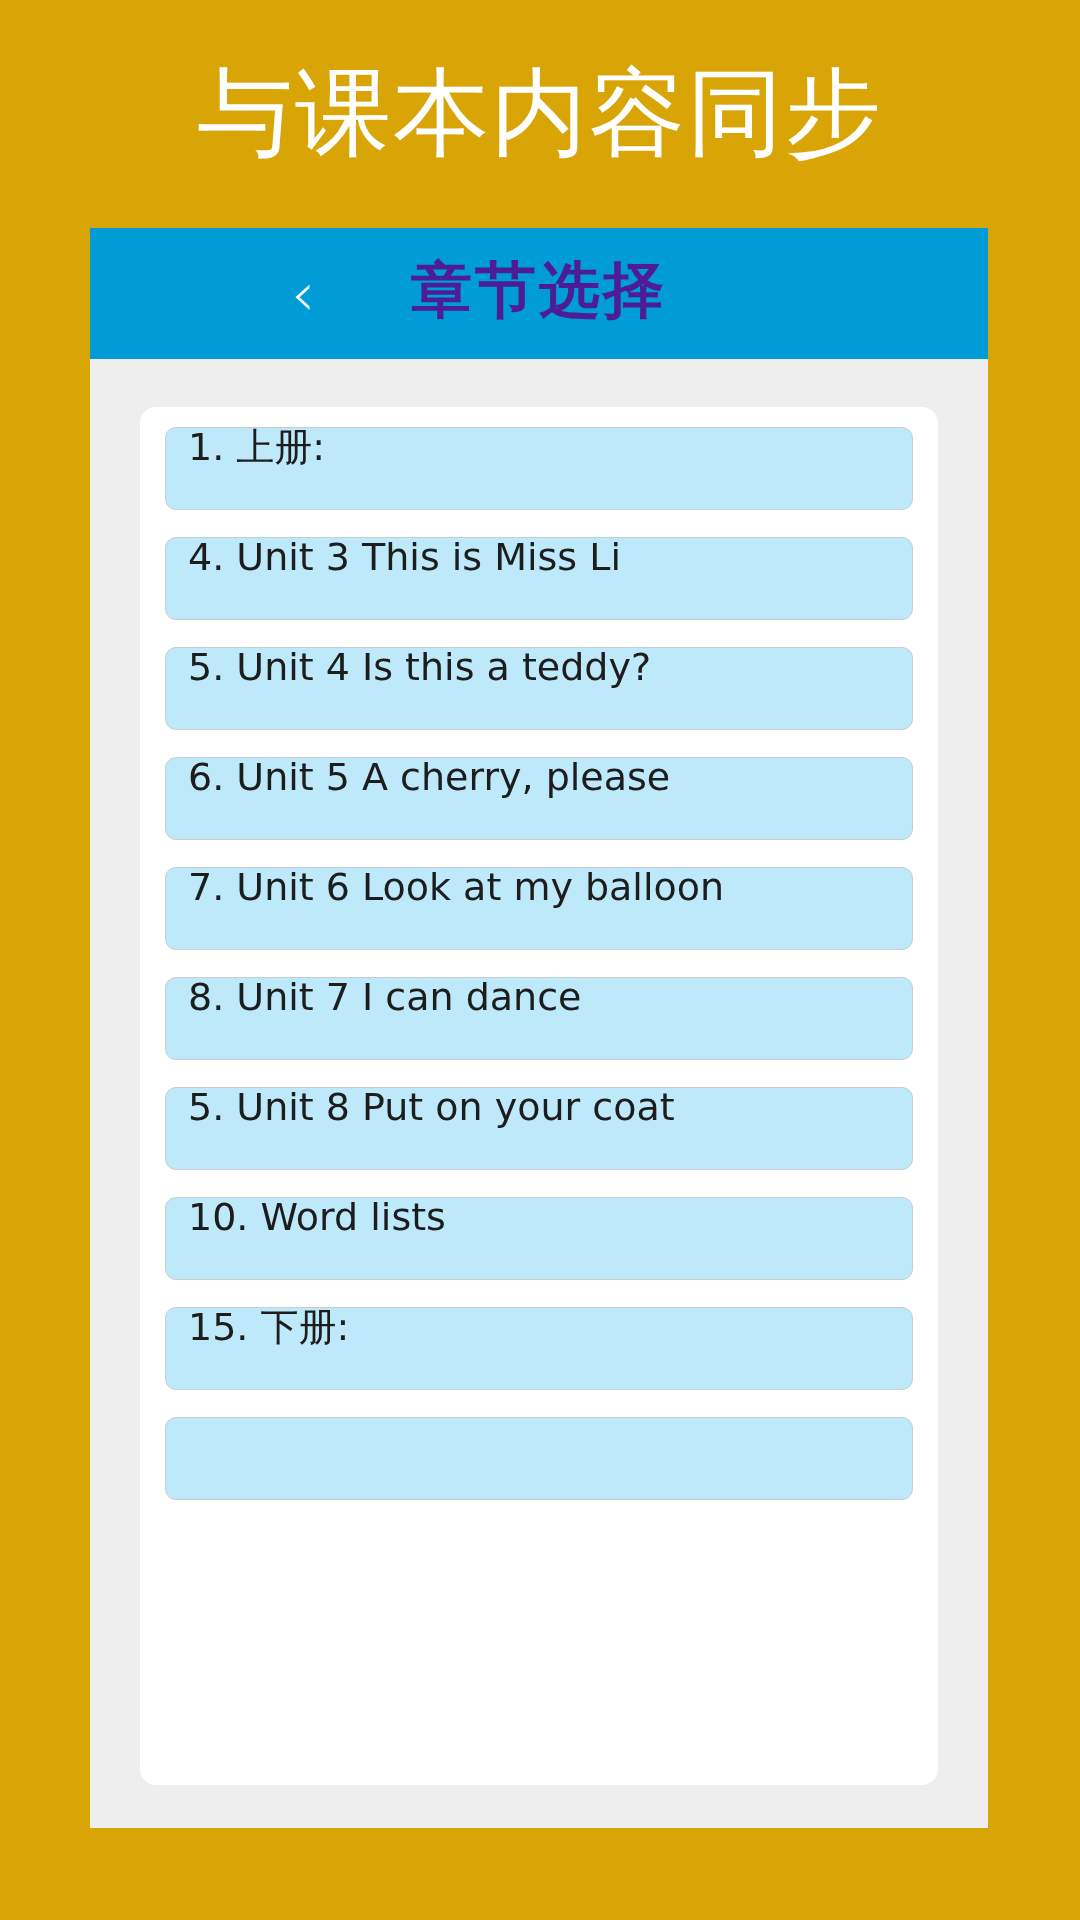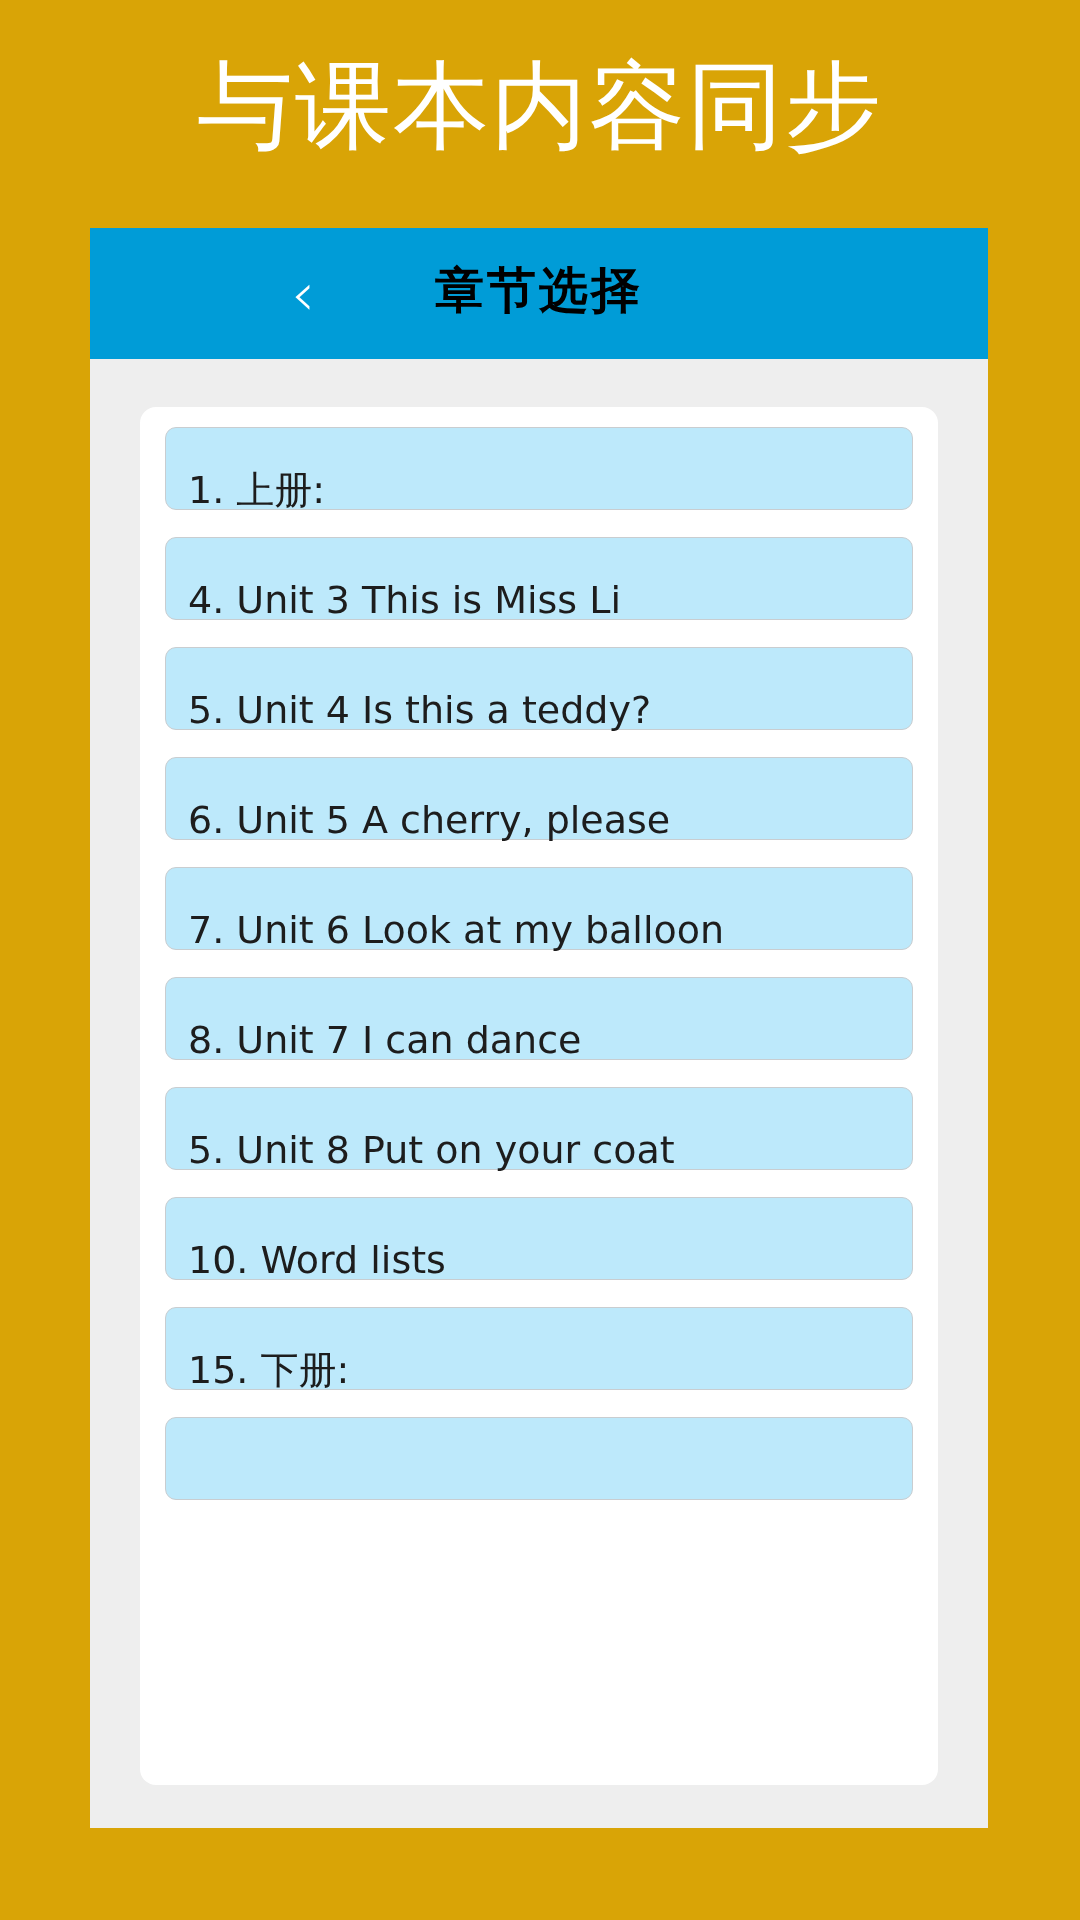--- a/index.html
+++ b/index.html
@@ -22,21 +22,21 @@
     width:1080px; height:228px;
     display:flex;
     align-items:center;
     justify-content:center;
     color:#ffffff;
     font-size:96px;
     font-weight:300;
     letter-spacing:2px;
     line-height:1;
     white-space:nowrap;
-    font-family:Liberation Mono, monospace;
+    font-family:Liberation Serif, serif;
   }
 
   
   .phone-frame {
     position:absolute;
     left:90px; top:228px;
     width:898px; height:1600px;
     background:#eeeeee;
   }
 
@@ -62,22 +62,22 @@
     line-height:1;
     font-family:"DejaVu Sans", sans-serif;
   }
   .app-bar-title {
     position:absolute;
     left:0; top:0;
     width:898px; height:126px;
     display:flex;
     align-items:center;
     justify-content:center;
-    color:#000000;
-    font-size:49px;
+    color:#4c1d95;
+    font-size:61px;
     font-weight:bold;
     letter-spacing:3px;
     font-family:"DejaVu Sans", sans-serif;
   }
 
   
   .list-card {
     position:absolute;
     left:50px; top:179px;
     width:798px; height:1378px;
@@ -93,21 +93,21 @@
   }
 
   .chapter-item {
     position:relative;
     margin:0 25px 27px 25px;
     height:83px;
     background:#bde9fb;
     border:1px solid #c9cdd0;
     border-radius:11px;
     display:flex;
-    align-items:flex-end;
+    align-items:flex-start;
     padding-left:22px;
   }
   .chapter-item:first-child { margin-top:20px; }
 
   .chapter-label {
     color:#1d1d1d;
     font-size:38px;
     font-weight:400;
     line-height:1;
     white-space:nowrap;

